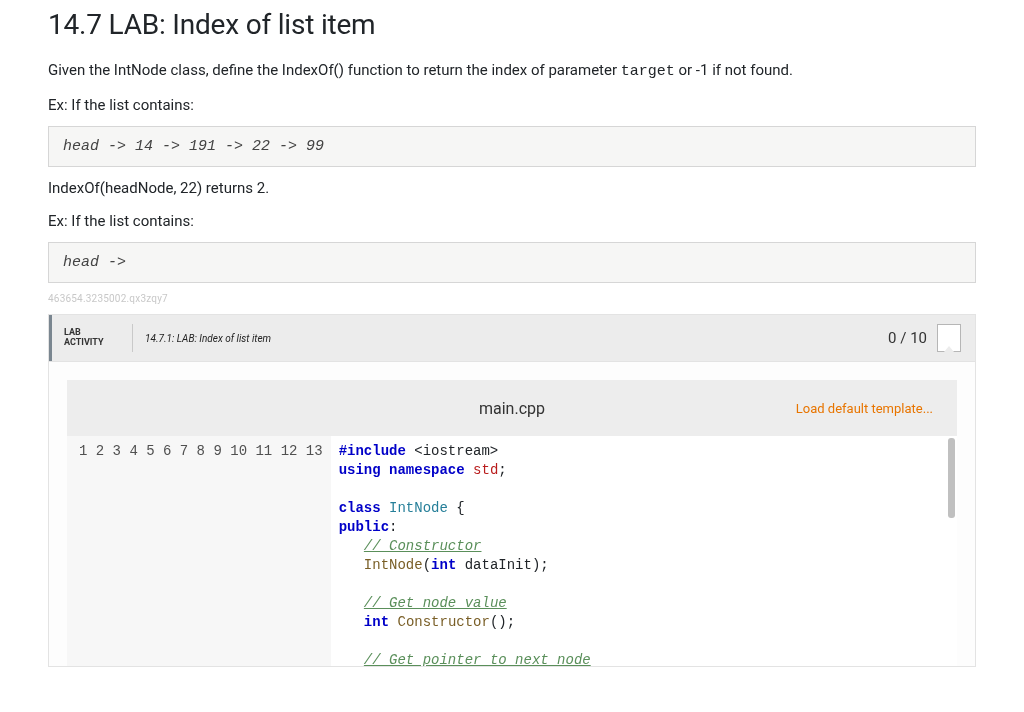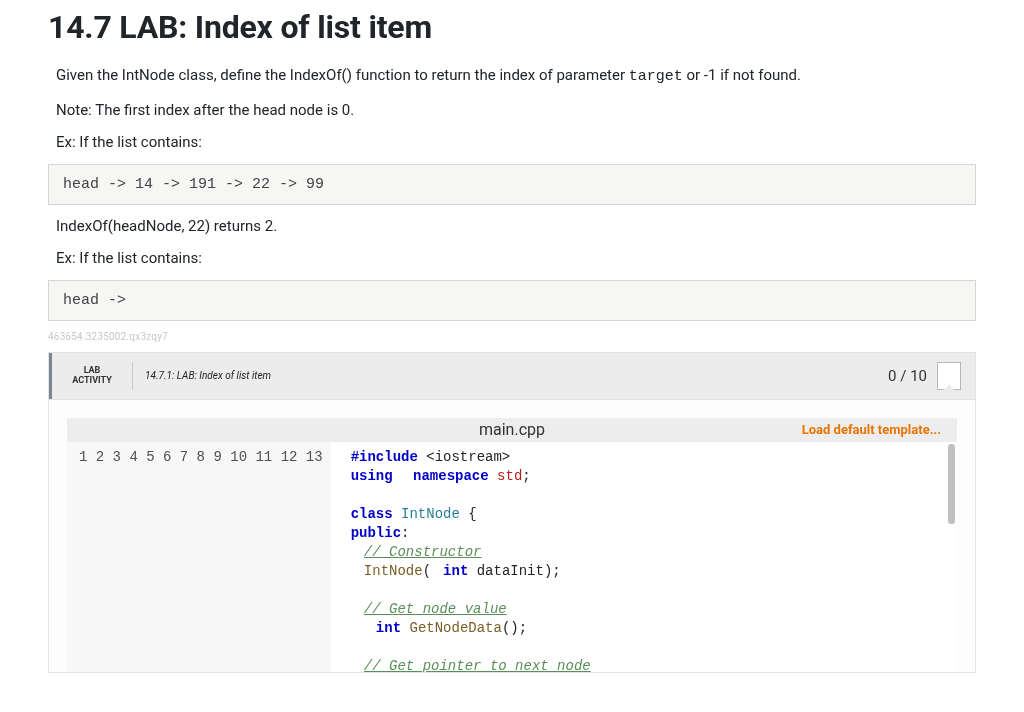--- a/index.html
+++ b/index.html
@@ -9,43 +9,44 @@
     background: #fff;
     font-size: 15px;
   }
   .page {
     width: 1024px;
     margin: 0 auto;
     padding: 0 48px;
     box-sizing: border-box;
   }
   h1.page-title {
-    font-size: 32px;
-    font-weight: 700;
+    font-size: 28px;
+    font-weight: 400;
     margin: 8px 0 18px 0;
     letter-spacing: -0.2px;
   }
   p.intro, p.note, p.ex, p.result {
-    margin: 10px 8px;
+    margin: 10px 0;
     font-size: 15px;
     line-height: 1.5;
   }
   .mono-inline {
     font-family: "Courier New", monospace;
     font-size: 15px;
   }
   pre.listing {
     background: #f6f6f5;
     border: 1px solid #d6d6d6;
     padding: 9px 14px;
     margin: 10px 0;
     font-family: "Courier New", monospace;
     font-size: 15px;
     line-height: 1.4;
     color: #444;
+    font-style: italic;
   }
   .watermark {
     font-size: 10px;
     color: #c8c8c8;
     margin: 8px 0 10px 0;
     letter-spacing: 0.2px;
   }
   
   .lab-box {
     border: 1px solid #e3e3e3;
@@ -60,21 +61,20 @@
     height: 46px;
   }
   .lab-tag {
     border-left: 3px solid #7a8690;
     height: 100%;
     display: flex;
     flex-direction: column;
     justify-content: center;
     padding: 0 12px;
     min-width: 56px;
-    text-align: center;
   }
   .lab-tag .small1 { font-size: 9px; font-weight: 700; line-height: 1.1; color: #333;}
   .lab-tag .small2 { font-size: 9px; font-weight: 700; line-height: 1.1; color: #333;}
   .lab-divider {
     width: 1px;
     height: 28px;
     background: #c9c9c9;
     margin-right: 12px;
   }
   .lab-title {
@@ -108,33 +108,33 @@
     border-bottom: 6px solid #ececec;
   }
   
   .editor-wrap {
     padding: 18px 18px 0 18px;
   }
   .file-tab-bar {
     background: #ededed;
     display: flex;
     align-items: center;
-    height: 24px;
+    height: 56px;
     position: relative;
   }
   .file-tab {
     margin: 0 auto;
     font-size: 16px;
     color: #333;
   }
   .load-default {
     position: absolute;
-    right: 16px;
+    right: 24px;
     font-size: 13px;
-    font-weight: 700;
+    font-weight: 400;
     color: #e87500;
     cursor: pointer;
   }
   .code-area {
     display: flex;
     background: #fff;
     position: relative;
     max-height: 230px;
     overflow: hidden;
   }
@@ -149,21 +149,21 @@
     background: #f7f7f7;
   }
   .code {
     padding: 6px 8px;
     font-family: Consolas, "Courier New", monospace;
     font-size: 14px;
     line-height: 19px;
     white-space: pre;
     flex: 1;
   }
-  .kw   { color: #0000c8; font-weight: 600; margin-left: 12px; }
+  .kw   { color: #0000c8; font-weight: 600; }
   .ns   { color: #b91c1c; }
   .cls  { color: #267f99; }
   .fn   { color: #795e26; }
   .cmt  { color: #5a8f5a; font-style: italic; text-decoration: underline; }
   .scrollbar-fake {
     position: absolute;
     right: 2px;
     top: 2px;
     width: 7px;
     height: 80px;
@@ -175,21 +175,20 @@
 <body>
 
 <div class="page">
 
   <h1 class="page-title">14.7 LAB: Index of list item</h1>
 
   <p class="intro">
     <span>Given the IntNode class, define the IndexOf() function to return the index of parameter </span><span class="mono-inline">target</span><span> or -1 if not found.</span>
   </p>
 
-  <p class="note">Note: The first index after the head node is 0.</p>
 
   <p class="ex">Ex: If the list contains:</p>
 
   <pre class="listing">head -&gt; 14 -&gt; 191 -&gt; 22 -&gt; 99</pre>
 
   <p class="result">IndexOf(headNode, 22) returns 2.</p>
 
   <p class="ex">Ex: If the list contains:</p>
 
   <pre class="listing">head -&gt;</pre>
@@ -231,21 +230,21 @@
 13</div>
         <div class="code" id="code"><span class="kw">#include</span> &lt;iostream&gt;
 <span class="kw">using</span> <span class="kw">namespace</span> <span class="ns">std</span>;
 
 <span class="kw">class</span> <span class="cls">IntNode</span> {
 <span class="kw">public</span>:
    <span class="cmt">// Constructor</span>
    <span class="fn">IntNode</span>(<span class="kw">int</span> dataInit);
 
    <span class="cmt">// Get node value</span>
-   <span class="kw">int</span> <span class="fn">GetNodeData</span>();
+   <span class="kw">int</span> <span class="fn">Constructor</span>();
 
    <span class="cmt">// Get pointer to next node</span>
    * ();</div>
         <div class="scrollbar-fake"></div>
       </div>
     </div>
   </div>
 
 </div>
 

